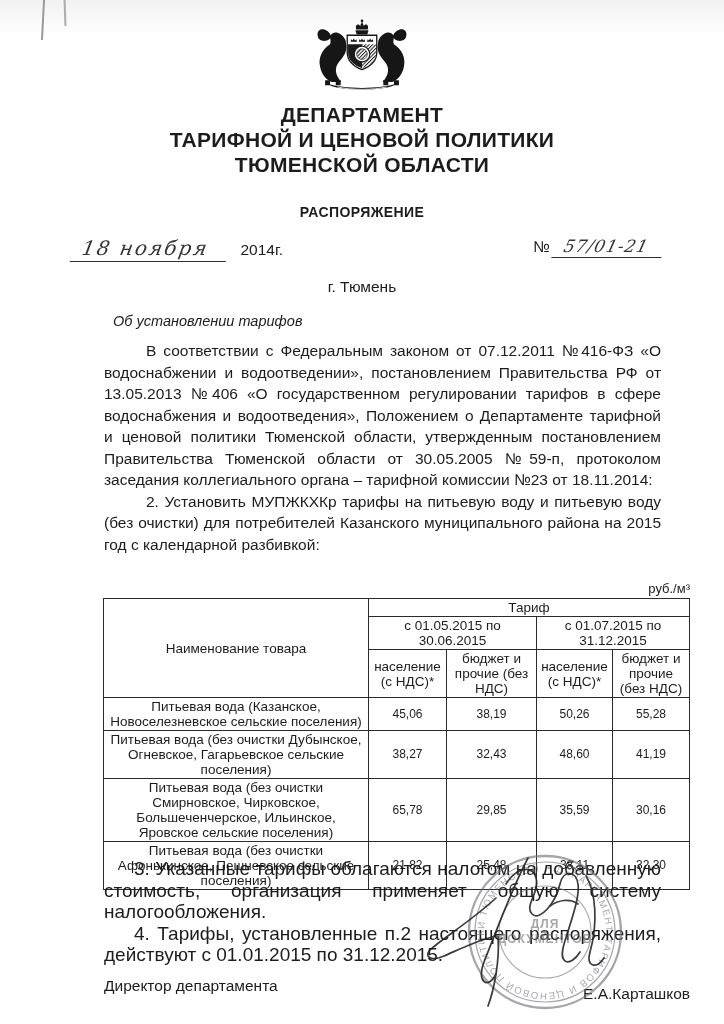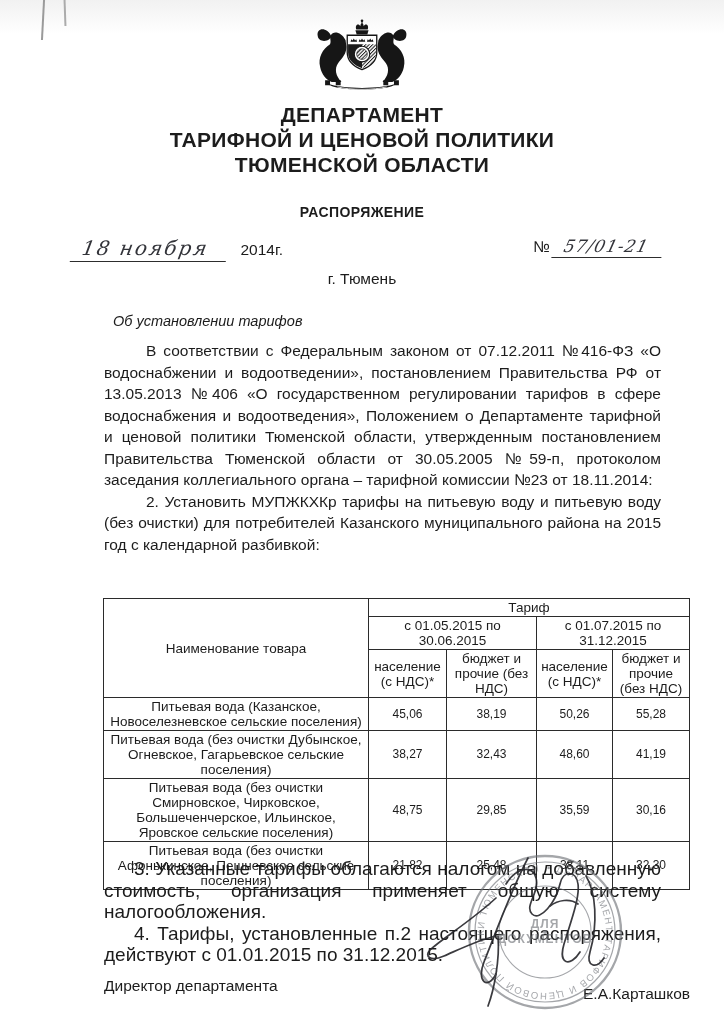--- a/index.html
+++ b/index.html
@@ -29,21 +29,21 @@
   .date-row{position:absolute;top:236px;left:72px;width:592px;height:32px;}
   .date-left{position:absolute;left:0;top:0;}
   .hand{font-family:"DejaVu Serif", serif;font-style:italic;color:#33343a;}
   .date-hand{display:inline-block;min-width:140px;border-bottom:1.5px solid #2d2d2d;
     font-size:20px;transform:skewX(-10deg);padding:0 6px 1px 10px;letter-spacing:2px;}
   .date-printed{font-size:15.5px;margin-left:8px;}
   .num-right{position:absolute;right:0;top:0;font-size:15.5px;}
   .num-hand{display:inline-block;min-width:96px;border-bottom:1.5px solid #2d2d2d;
     font-size:17px;transform:skewX(-14deg);padding:0 4px 1px 10px;letter-spacing:1px;}
 
-  .city{position:absolute;top:270px;left:0;width:724px;text-align:center;font-size:15.5px;}
+  .city{position:absolute;top:278px;left:0;width:724px;text-align:center;font-size:15.5px;}
 
   .subject{position:absolute;top:313px;left:113px;font-size:14.5px;font-style:italic;}
 
   .bodytext{position:absolute;top:340px;left:104px;width:557px;
     font-size:15.5px;line-height:21.5px;text-align:justify;}
   .bodytext p{margin:0;text-indent:42px;}
 
   .unit{position:absolute;top:581px;left:104px;width:586px;text-align:right;font-size:13px;}
 
   .tariff-table{position:absolute;top:598px;left:103px;width:586px;
@@ -143,20 +143,21 @@
 
   <div class="city">г. Тюмень</div>
 
   <div class="subject">Об установлении тарифов</div>
 
   <div class="bodytext">
     <p>В соответствии с Федеральным законом от 07.12.2011 №416-ФЗ «О водоснабжении и водоотведении», постановлением Правительства РФ от 13.05.2013 №406 «О государственном регулировании тарифов в сфере водоснабжения и водоотведения», Положением о Департаменте тарифной и ценовой политики Тюменской области, утвержденным постановлением Правительства Тюменской области от 30.05.2005 №59-п, протоколом заседания коллегиального органа – тарифной комиссии №23 от 18.11.2014:</p>
     <p>2.  Установить МУПЖКХКр тарифы на питьевую воду и питьевую воду (без очистки) для потребителей Казанского муниципального района на 2015 год с календарной разбивкой:</p>
   </div>
 
+  <div class="unit">руб./м³</div>
 
   <table class="tariff-table">
     <colgroup>
       <col class="c-name">
         <col class="c-v1">
         <col class="c-v2">
         <col class="c-v3">
         <col class="c-v4">
     </colgroup>
     <tbody>
@@ -183,21 +184,21 @@
       </tr>
       <tr class="data-row">
         <td>Питьевая вода (без очистки Дубынское, Огневское, Гагарьевское сельские поселения)</td>
         <td class="num">38,27</td>
         <td class="num">32,43</td>
         <td class="num">48,60</td>
         <td class="num">41,19</td>
       </tr>
       <tr class="data-row">
         <td>Питьевая вода (без очистки Смирновское, Чирковское, Большеченчерское, Ильинское, Яровское сельские поселения)</td>
-        <td class="num">48,75</td>
+        <td class="num">65,78</td>
         <td class="num">29,85</td>
         <td class="num">35,59</td>
         <td class="num">30,16</td>
       </tr>
       <tr class="data-row">
         <td>Питьевая вода (без очистки Афонькинское, Пешневское сельские поселения)</td>
         <td class="num">21,82</td>
         <td class="num">25,48</td>
         <td class="num">38,11</td>
         <td class="num">32,30</td>

